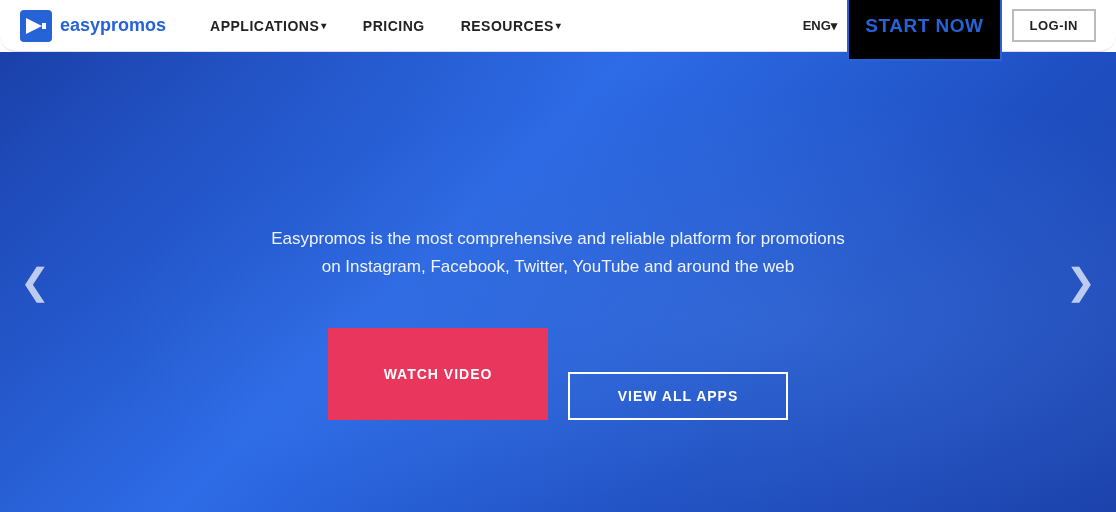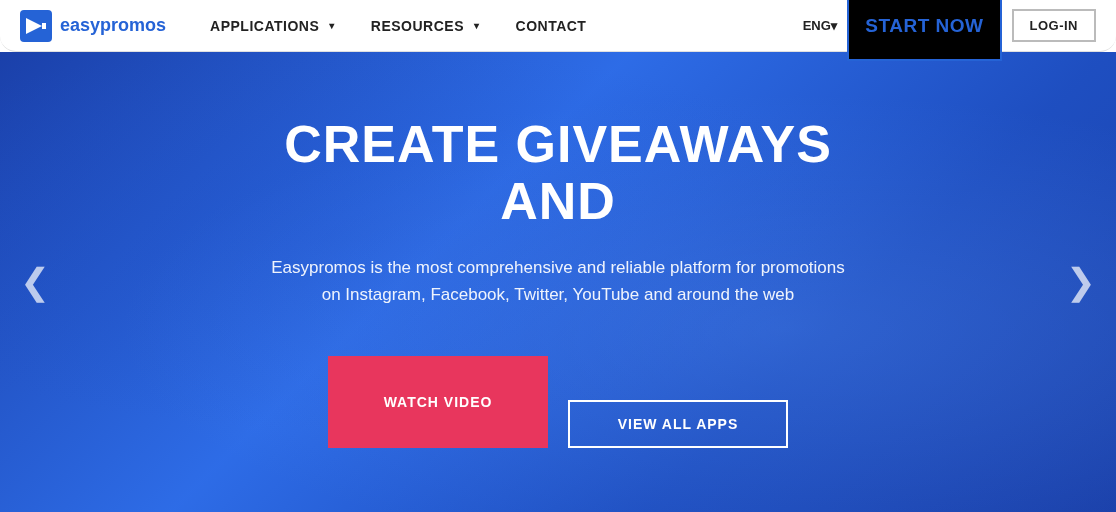--- a/index.html
+++ b/index.html
@@ -35,21 +35,21 @@
     }
     .nav-links {
       display: flex;
       align-items: center;
       gap: 8px;
       flex: 1;
     }
     .nav-item {
       display: flex;
       align-items: center;
-      gap: 8px;
+      gap: 0;
       padding: 0 14px;
       height: 52px;
       font-size: 14px;
       font-weight: 700;
       color: #222;
       cursor: pointer;
       letter-spacing: 0.5px;
       text-transform: uppercase;
       white-space: nowrap;
     }
@@ -204,25 +204,25 @@
     </svg>
     <span class="logo-text">easypromos</span>
   </div>
 
   <div class="nav-links">
     <div class="nav-item">
       <span>APPLICATIONS</span>
       <span class="chevron-down">▾</span>
     </div>
     <div class="nav-item">
+      <span>PRICING</span>
+    </div>
+    <div class="nav-item">
       <span>RESOURCES</span>
       <span class="chevron-down">▾</span>
-    </div>
-    <div class="nav-item">
-      <span>CONTACT</span>
     </div>
   </div>
 
   <div class="nav-right">
     <div class="lang-selector">
       <span>ENG</span>
       <span>▾</span>
     </div>
     <button class="btn-start">START NOW</button>
     <button class="btn-login">LOG-IN</button>
@@ -232,21 +232,21 @@
 <section class="hero">
   <div class="hero-bg"></div>
   <div class="hero-bg-img"></div>
 
   <div class="carousel-arrow carousel-arrow-left">
     <span>❮</span>
   </div>
 
   <div class="hero-content">
     <h1 class="hero-title">
-      <span>CREATE GIVEAWAYS AND</span><br>
+      <br>
     </h1>
     <p class="hero-subtitle">Easypromos is the most comprehensive and reliable platform for promotions on Instagram, Facebook, Twitter, YouTube and around the web</p>
     <div class="hero-buttons">
       <button class="btn-watch">WATCH VIDEO</button>
       <button class="btn-view">VIEW ALL APPS</button>
     </div>
   </div>
 
   <div class="carousel-arrow carousel-arrow-right">
     <span>❯</span>

